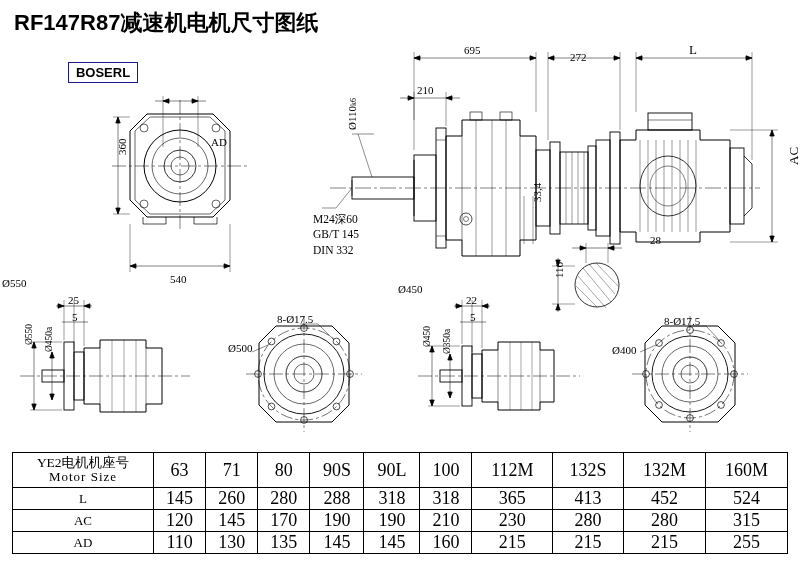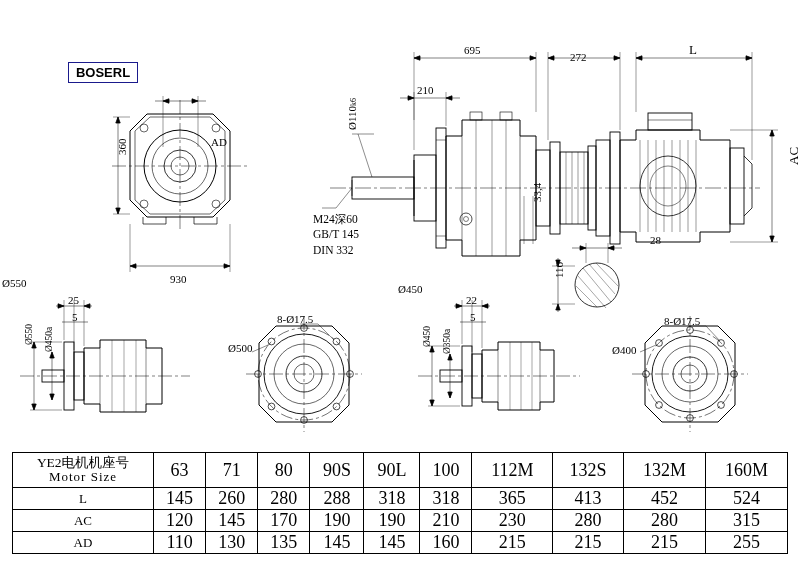--- a/index.html
+++ b/index.html
@@ -76,20 +76,21 @@
   table.spec tr.head td { height:34px;margin-left:36px; }
   .hdr-two { line-height:1.05; }
   .hdr-two .l1 { font-size:13.5px; }
   .hdr-two .l2 { font-size:13px; letter-spacing:1px; }
 </style>
 </head>
 <body>
 
 <div id="root">
 
+  <div class="title">RF147R87减速机电机尺寸图纸</div>
   <div class="logo">BOSERL</div>
 
   <svg class="draw" viewBox="0 0 800 572">
     <g fill="none" stroke="#000" stroke-width="0.8" shape-rendering="geometricPrecision">
 
       <g>
 
         <path d="M130 131 L147 114 L213 114 L230 131 L230 200 L213 217 L147 217 L130 200 Z" stroke-width="1"></path>
         <path d="M135 131 L150 117 L210 117 L225 131 L225 200 L210 214 L150 214 L135 200 Z" stroke-width="0.6"></path>
 
@@ -371,21 +372,21 @@
     <span>Ø110</span><span style="font-size:8px;">k6</span>
   </div>
 
   <div class="dimtxt vert" style="left:786px; top:165px; font-size:13px;">AC</div>
   <div class="dimtxt vert" style="left:531px; top:202px;">33,4</div>
   <div class="dimtxt" style="left:650px; top:234px;">28</div>
   <div class="dimtxt vert" style="left:553px; top:278px;">116</div>
 
   <div class="dimtxt" style="left:211px; top:136px;">AD</div>
   <div class="dimtxt vert" style="left:116px; top:155px;">360</div>
-  <div class="dimtxt" style="left:170px; top:273px;">930</div>
+  <div class="dimtxt" style="left:170px; top:273px;">540</div>
 
   <div class="dimtxt" style="left:2px; top:277px;">Ø550</div>
   <div class="dimtxt" style="left:398px; top:283px;">Ø450</div>
   <div class="dimtxt" style="left:228px; top:342px;">Ø500</div>
   <div class="dimtxt" style="left:612px; top:344px;">Ø400</div>
 
   <div class="dimtxt vert sm" style="left:24px; top:345px;">Ø550</div>
   <div class="dimtxt vert sm" style="left:44px; top:352px;">Ø450a</div>
   <div class="dimtxt vert sm" style="left:422px; top:347px;">Ø450</div>
   <div class="dimtxt vert sm" style="left:442px; top:354px;">Ø350a</div>

